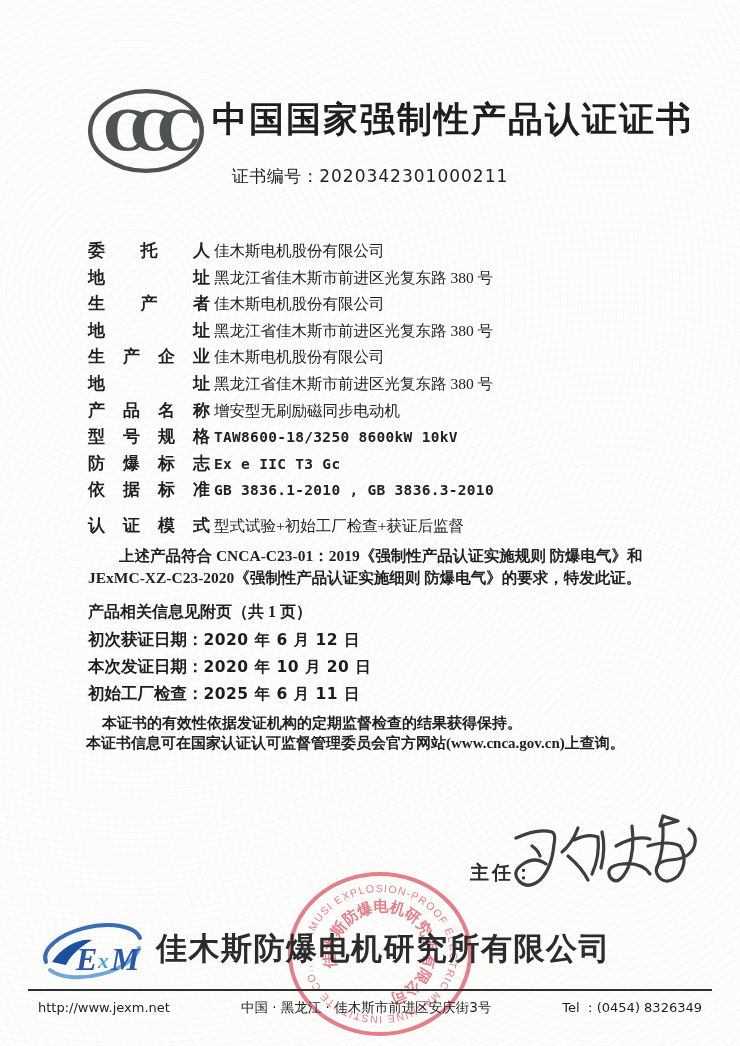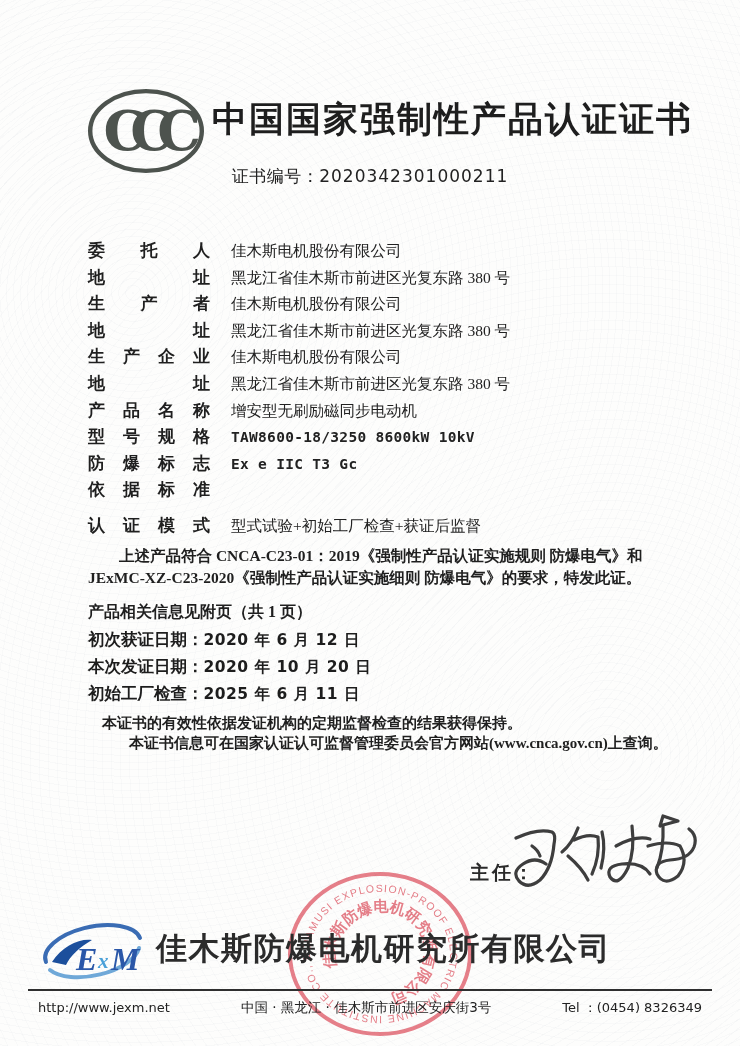--- a/index.html
+++ b/index.html
@@ -28,38 +28,38 @@
   }
   .cert-line .num{letter-spacing:1px;}
 
   
   .fields{left:88px;top:239px;width:575px;}
   .frow{display:flex;align-items:baseline;height:26.6px;}
   .frow.gap{margin-top:9px;}
   .f-label{
     display:inline-block;width:122px;flex:0 0 122px;
     font-size:17px;font-weight:700;color:#1f1f1f;
-    text-align:justify;text-align-last:justify;margin-right:21px;
+    text-align:justify;text-align-last:justify;margin-right:4px;
   }
   .f-value{font-size:15.5px;color:#222;white-space:nowrap;text-align:center;}
   .f-value.mono{font-family:"DejaVu Sans Mono","Liberation Mono",monospace;font-size:14.5px;letter-spacing:.3px;font-weight:bold;}
 
   .statement{
     left:88px;top:545px;width:578px;
     font-size:15.5px;line-height:21.5px;color:#1f1f1f;font-weight:600;
     text-indent:2em;
   }
   .attach-note{left:88px;top:602px;font-size:16px;font-weight:600;color:#1f1f1f;}
 
   .dates{left:88px;top:629px;}
   .dline{height:27px;font-size:16.5px;font-weight:600;color:#1d1d1d;}
   .dline .dv{font-family:"DejaVu Sans","Liberation Sans",sans-serif;font-size:15.5px;font-weight:600;letter-spacing:.5px;}
 
   .note1{left:0;top:714px;width:624px;text-align:center;font-size:15px;font-weight:600;color:#1f1f1f;}
-  .note2{left:86px;top:734px;width:600px;font-size:15px;font-weight:600;color:#1f1f1f;margin-left:43px;}
+  .note2{left:86px;top:734px;width:600px;font-size:15px;font-weight:600;color:#1f1f1f;}
 
   .director{left:470px;top:860px;font-size:19px;font-weight:700;color:#2a2a2a;letter-spacing:3px;}
   .signature{left:508px;top:812px;width:200px;height:105px;}
 
   .stamp{left:284px;top:866px;width:196px;height:176px;mix-blend-mode:multiply;opacity:.9;}
 
   
   .issuer-logo{left:36px;top:916px;width:112px;height:72px;}
   .issuer-name{
     left:156px;top:928px;width:470px;
@@ -119,20 +119,21 @@
   <div class="frow">
     <span class="f-label">型号规格</span>
     <span class="f-value mono">TAW8600-18/3250  8600kW  10kV</span>
   </div>
   <div class="frow">
     <span class="f-label">防爆标志</span>
     <span class="f-value mono">Ex e IIC T3 Gc</span>
   </div>
   <div class="frow">
     <span class="f-label">依据标准</span>
+    <span class="f-value mono">GB 3836.1-2010 , GB 3836.3-2010</span>
   </div>
   <div class="frow gap">
     <span class="f-label">认证模式</span>
     <span class="f-value">型式试验+初始工厂检查+获证后监督</span>
   </div>
 </div>
 
 <div class="abs statement">上述产品符合 CNCA-C23-01：2019《强制性产品认证实施规则 防爆电气》和JExMC-XZ-C23-2020《强制性产品认证实施细则 防爆电气》的要求，特发此证。</div>
 
 <div class="abs attach-note">产品相关信息见附页（共 1 页）</div>

